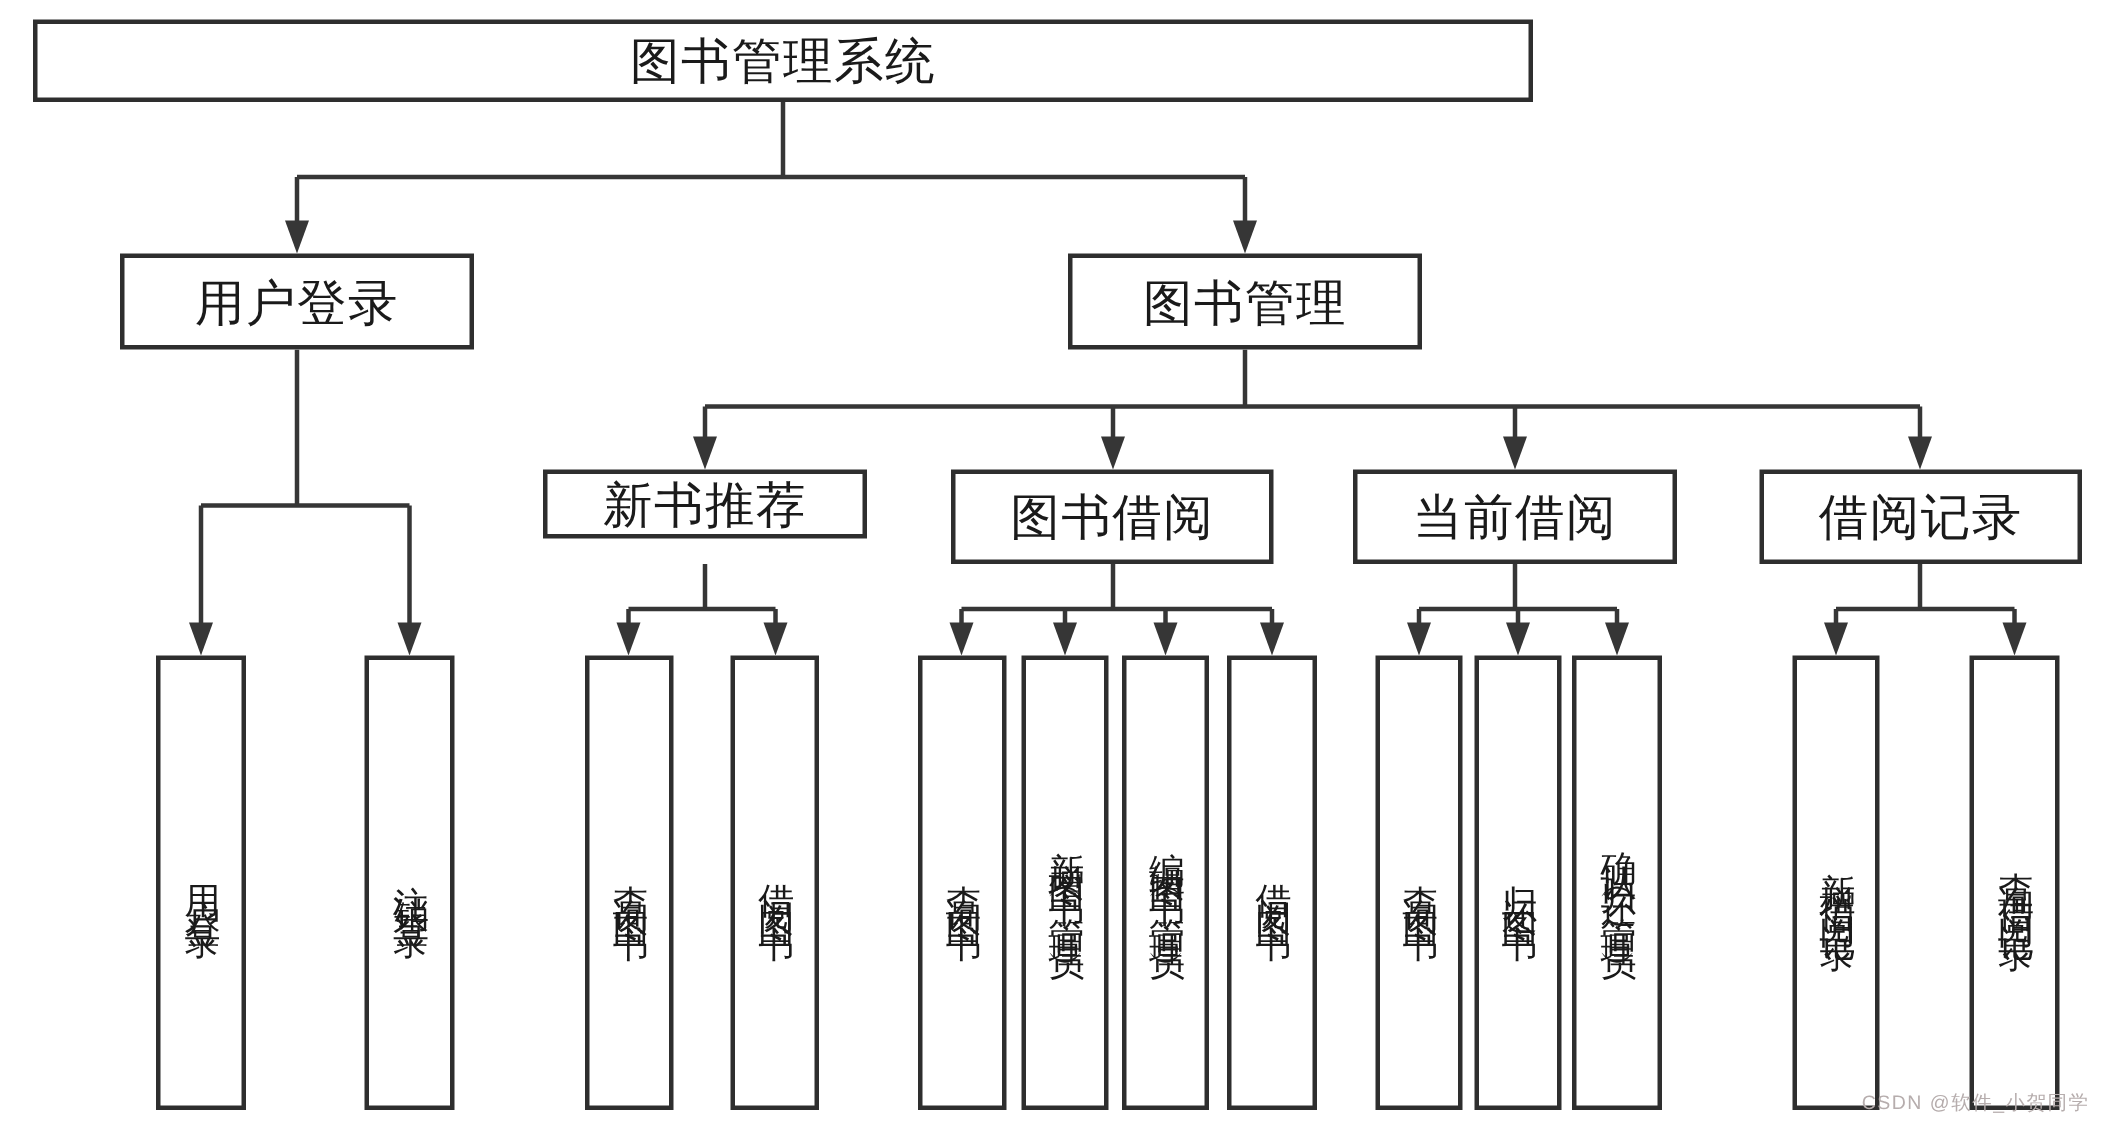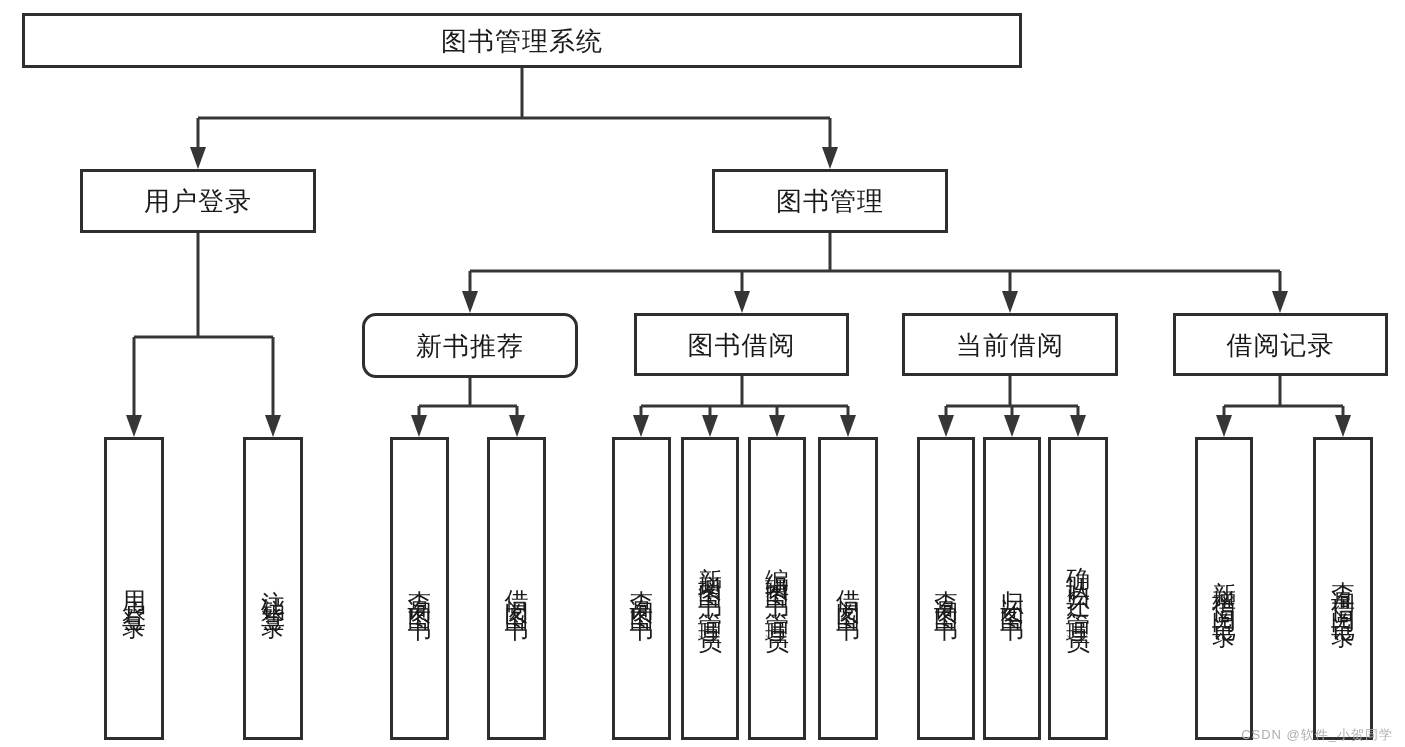--- a/index.html
+++ b/index.html
@@ -26,37 +26,37 @@
     box-sizing: border-box;
     border: 3px solid #2e2e2e;
     background: #ffffff;
     display: flex;
     align-items: center;
     justify-content: center;
     color: #1a1a1a;
     text-align: center;
   }
   .h-box {
-    font-size: 26px;
+    font-size: 33px;
     letter-spacing: 1px;
     line-height: 1;
   }
   .leaf {
     writing-mode: vertical-rl;
     text-orientation: mixed;
     font-size: 24px;
     letter-spacing: 9px;
     line-height: 1;
     overflow: hidden;
   }
   
   .n-root   { left: 22px;  top: 13px;  width: 1000px; height: 55px; }
   .n-login  { left: 80px;  top: 169px; width: 236px;  height: 64px; }
   .n-mgmt   { left: 712px; top: 169px; width: 236px;  height: 64px; }
-  .n-mid1   { left: 362px; top: 313px; width: 216px;  height: 65px; border-radius: 14px; }
+  .n-mid1   { left: 362px; top: 313px; width: 216px;  height: 46px; }
   .n-mid2   { left: 634px; top: 313px; width: 215px;  height: 63px; }
   .n-mid3   { left: 902px; top: 313px; width: 216px;  height: 63px; }
   .n-mid4   { left: 1173px;top: 313px; width: 215px;  height: 63px; }
   .lf       { top: 437px; height: 303px; }
   .l-g1a { left: 104px;  width: 60px; }
   .l-g1b { left: 243px;  width: 60px; }
   .l-g2a { left: 390px;  width: 59px; }
   .l-g2b { left: 487px;  width: 59px; }
   .l-g3a { left: 612px;  width: 59px; }
   .l-g3b { left: 681px;  width: 58px; }

